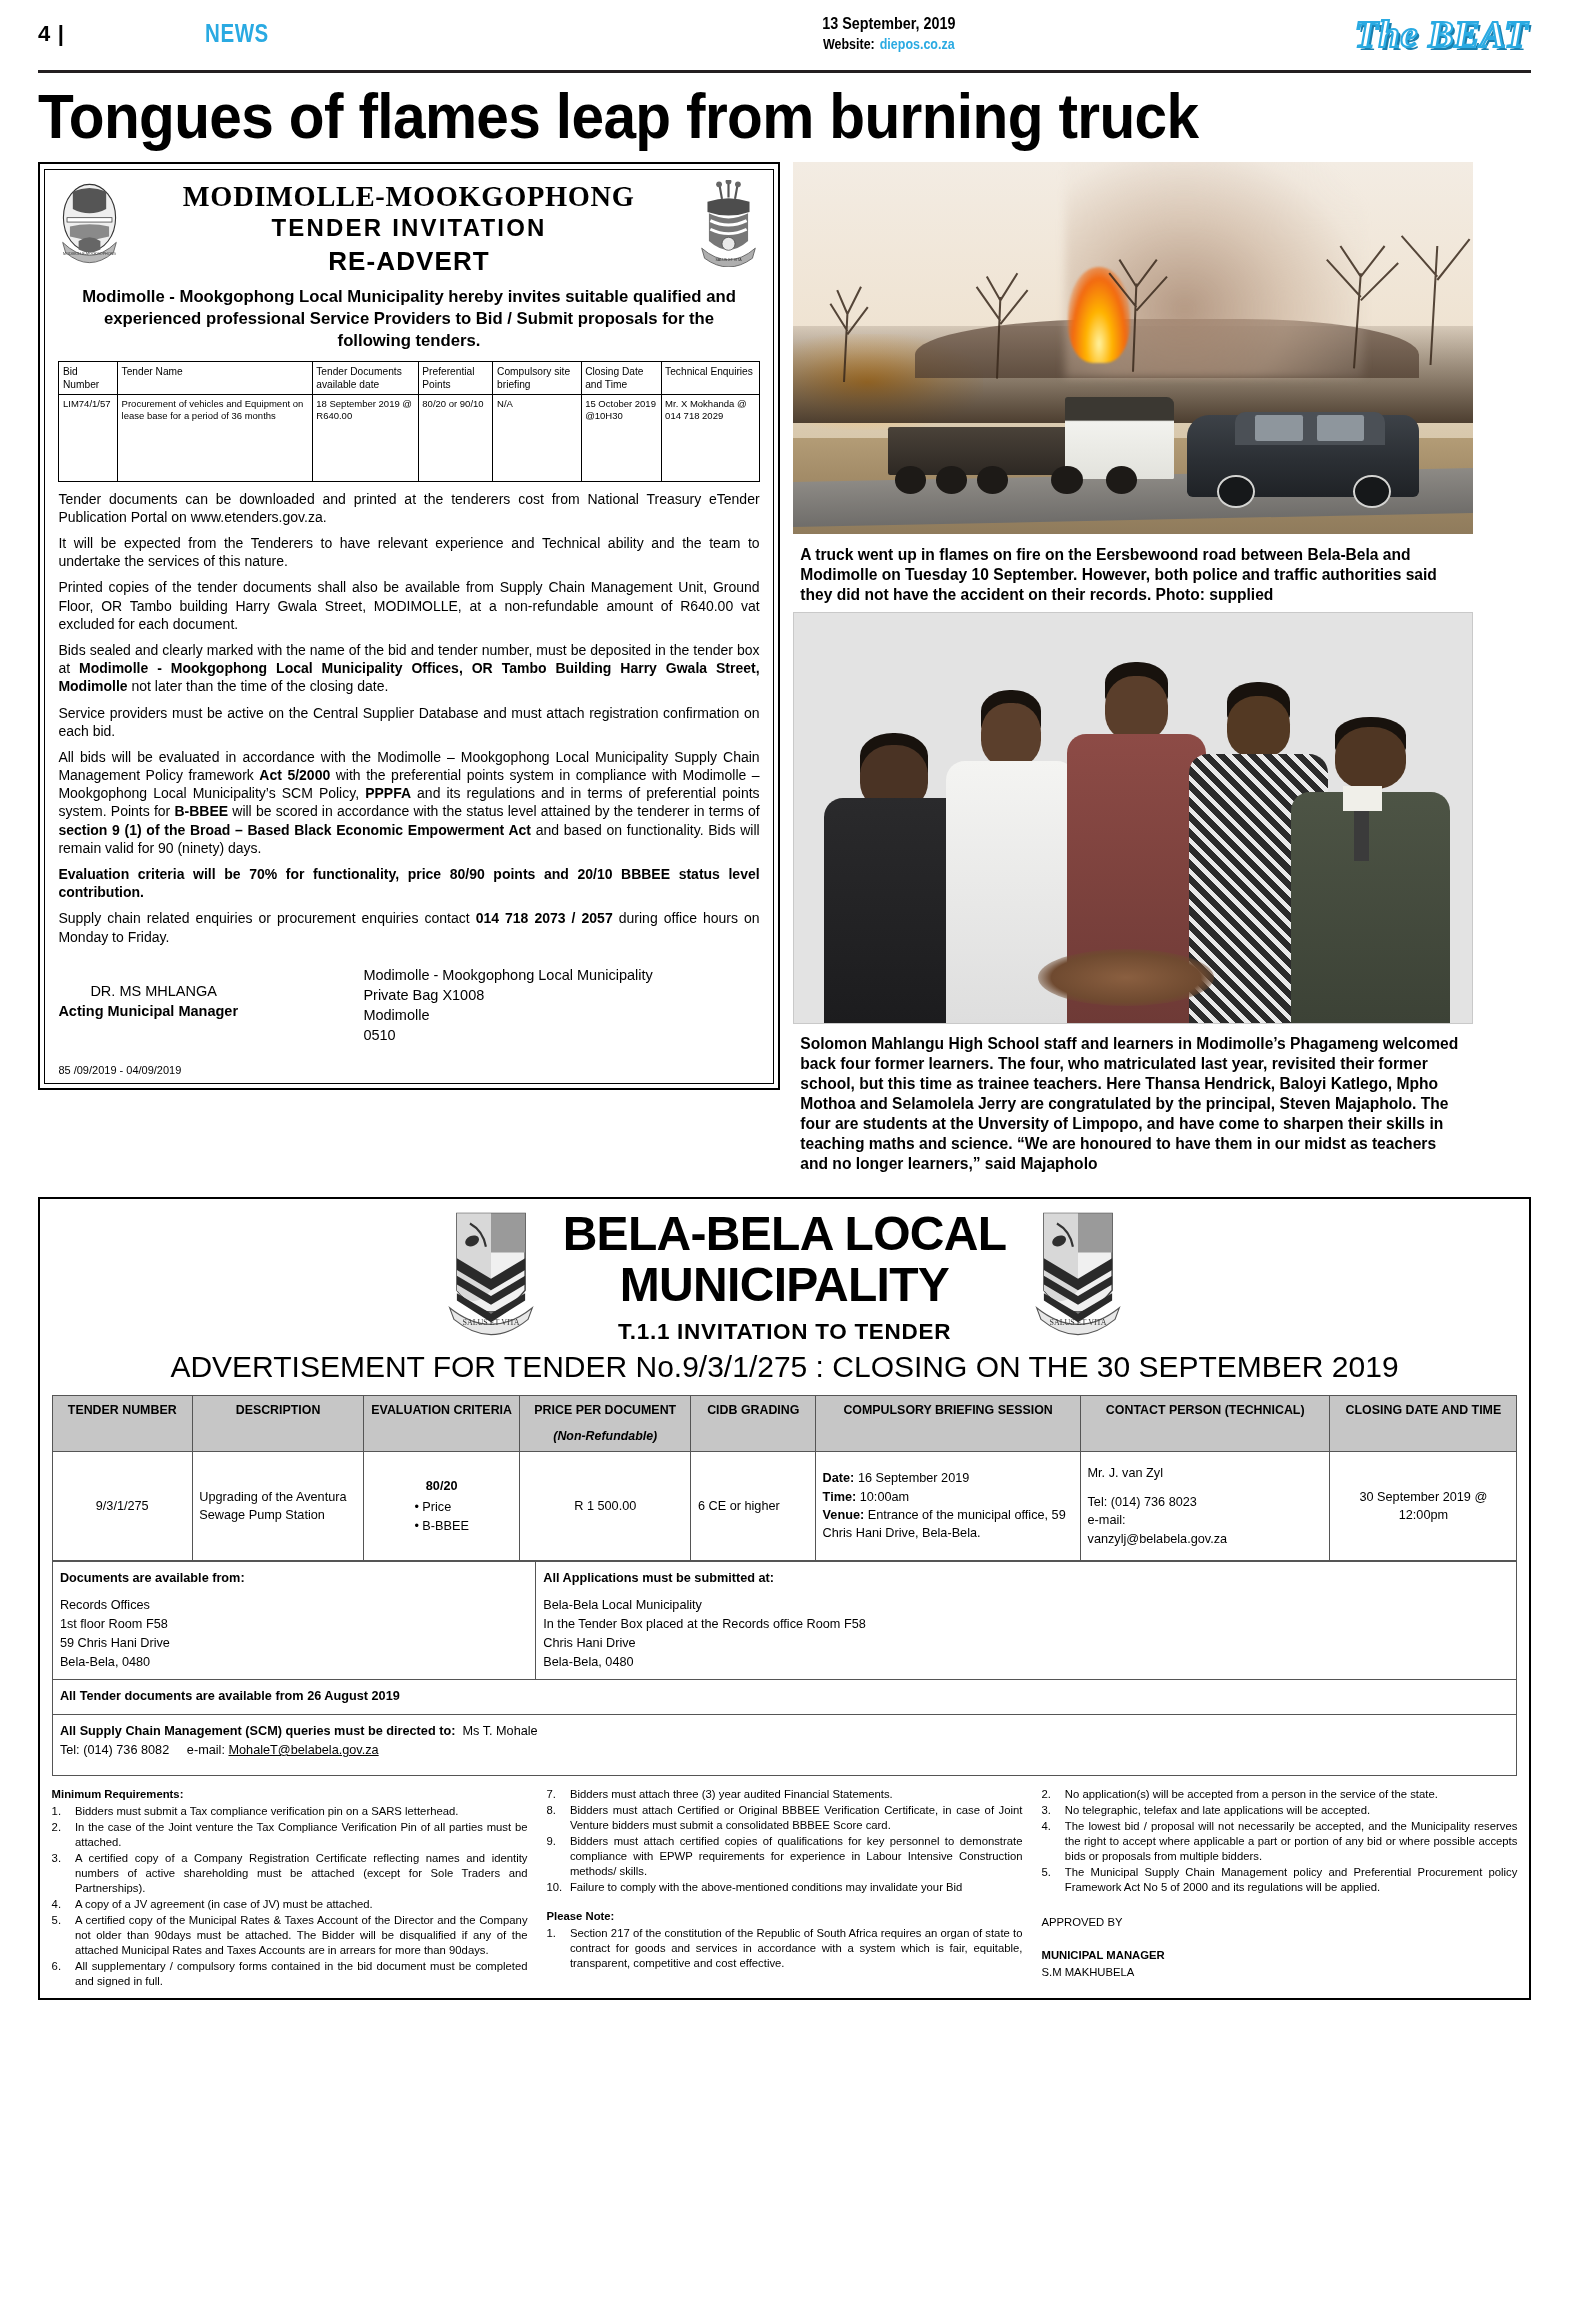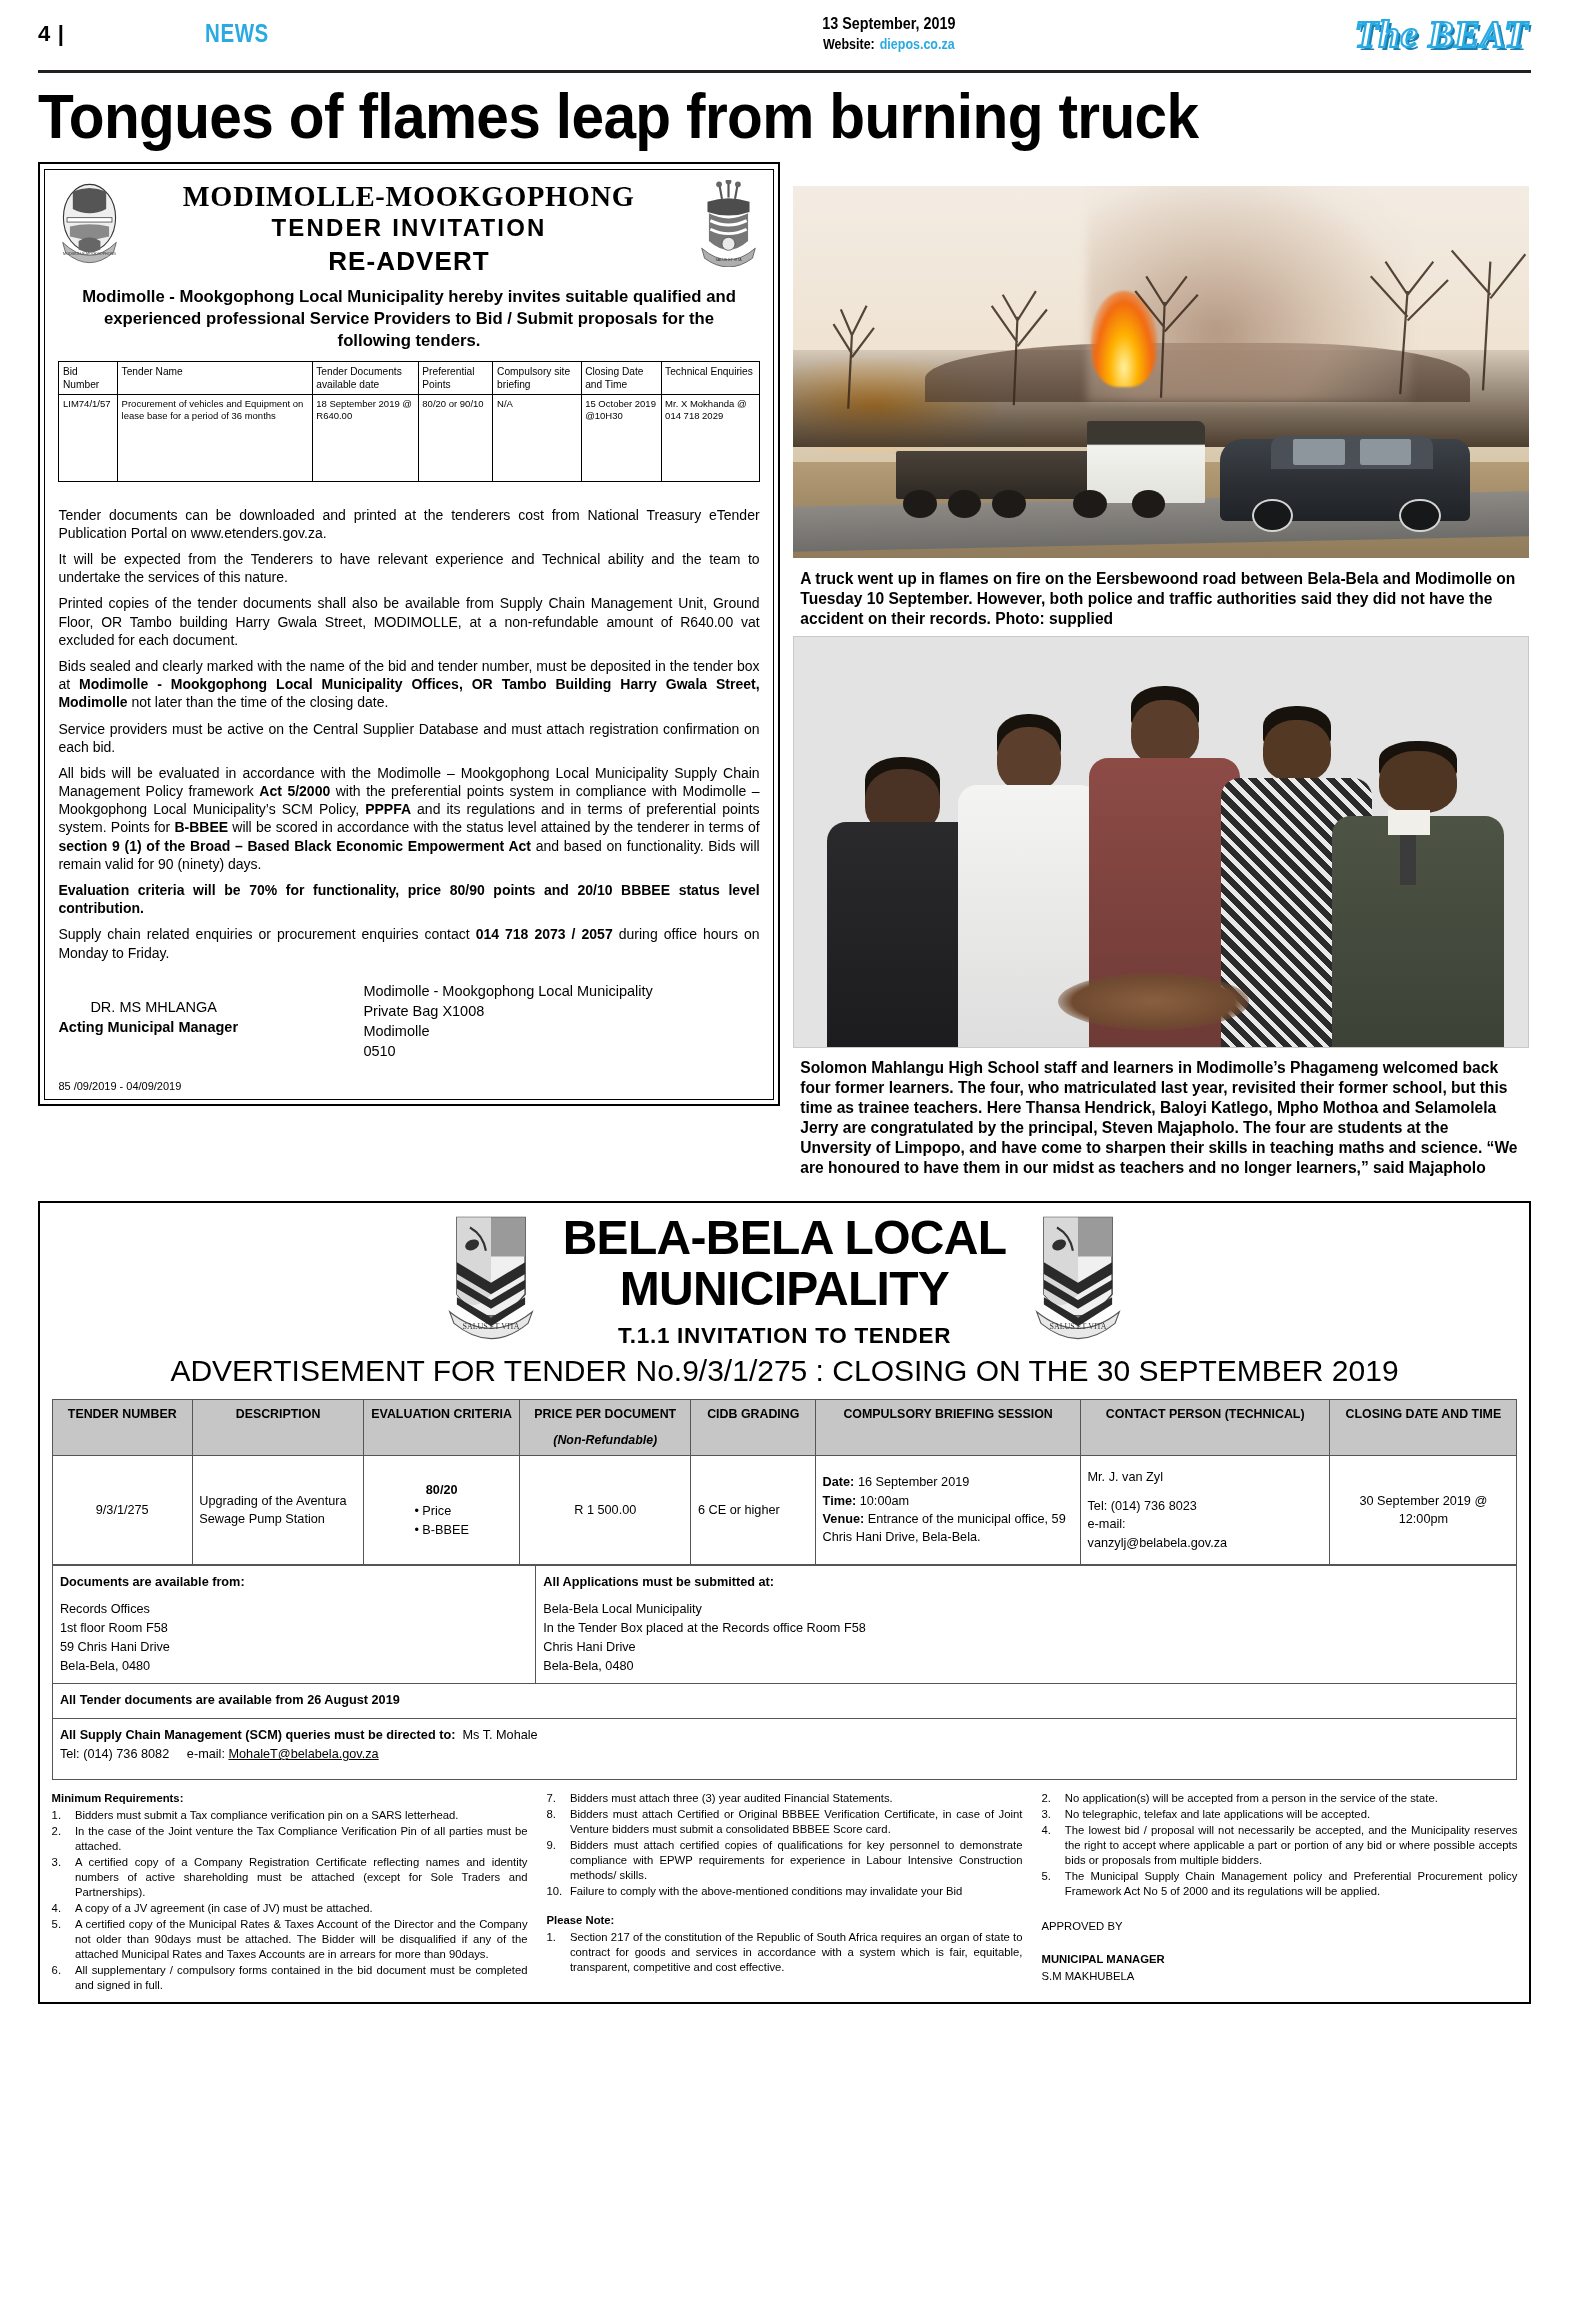--- a/index.html
+++ b/index.html
@@ -37,21 +37,21 @@
   
   .headline {
     font-weight: 800; font-size: 63px; line-height: 1.02;
     letter-spacing: -0.7px; transform: scaleX(0.93); transform-origin: left top;
     margin: 10.2px 0 14.5px 0; white-space: nowrap;
   }
 
   
   .top-zone { display: flex; gap: 13px; }
   .col-left { width: 742px; }
-  .col-right { width: 736px; margin-top: 24px; }
+  .col-right { width: 680px; }
 
   
   .ad-box {
     border: 2.9px solid #000; padding: 4.4px; background:#fff;
   }
   .ad-inner { border: 1.5px solid #000; padding: 10.2px 13px 7.3px 13px; }
   .crest-row { display: flex; align-items: flex-start; justify-content: space-between; }
   .crest { width: 63px; height: 87px; flex: 0 0 63px; }
   .ad-titles { flex: 1; text-align: center; padding: 0 2.9px; }
   .t-muni1 {
@@ -64,21 +64,21 @@
     font-size: 27px; letter-spacing: 0.7px; line-height: 1.3;
   }
   .t-invite { font-weight: 700; font-size: 24px; letter-spacing: 2.2px; line-height: 1.35; }
   .t-readvert { font-weight: 800; font-size: 26px; letter-spacing: 1.1px; line-height: 1.3; }
   .ad-lead {
     font-weight: 700; font-size: 16.7px; line-height: 1.32; text-align: center;
     margin: 7.3px 11.6px 8.7px 11.6px;
   }
 
   
-  table.m-table { width: 100%; border-collapse: collapse; font-size: 10.2px; margin-bottom: 24px; }
+  table.m-table { width: 100%; border-collapse: collapse; font-size: 10.2px; margin-bottom: 8px; }
   table.m-table th, table.m-table td {
     border: 0.7px solid #000; padding: 2.9px 3.6px; vertical-align: top;
     text-align: left; font-weight: 400; line-height: 1.28;
   }
   table.m-table thead th { border-bottom: 1.5px solid #000; }
   table.m-table tbody td { height: 87px; font-size: 9.5px; }
 
   .ad-para { font-size: 14px; line-height: 1.3; margin-bottom: 8px; text-align: justify; }
   .ad-para b { font-weight: 700; }
 

